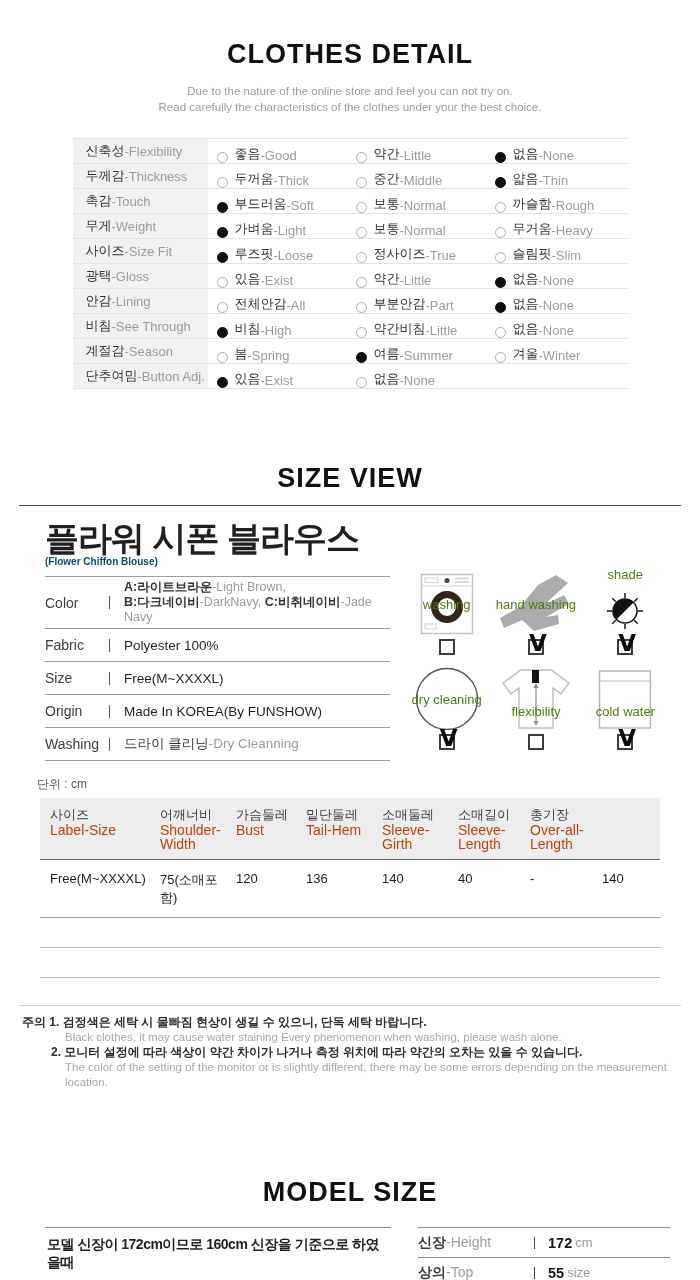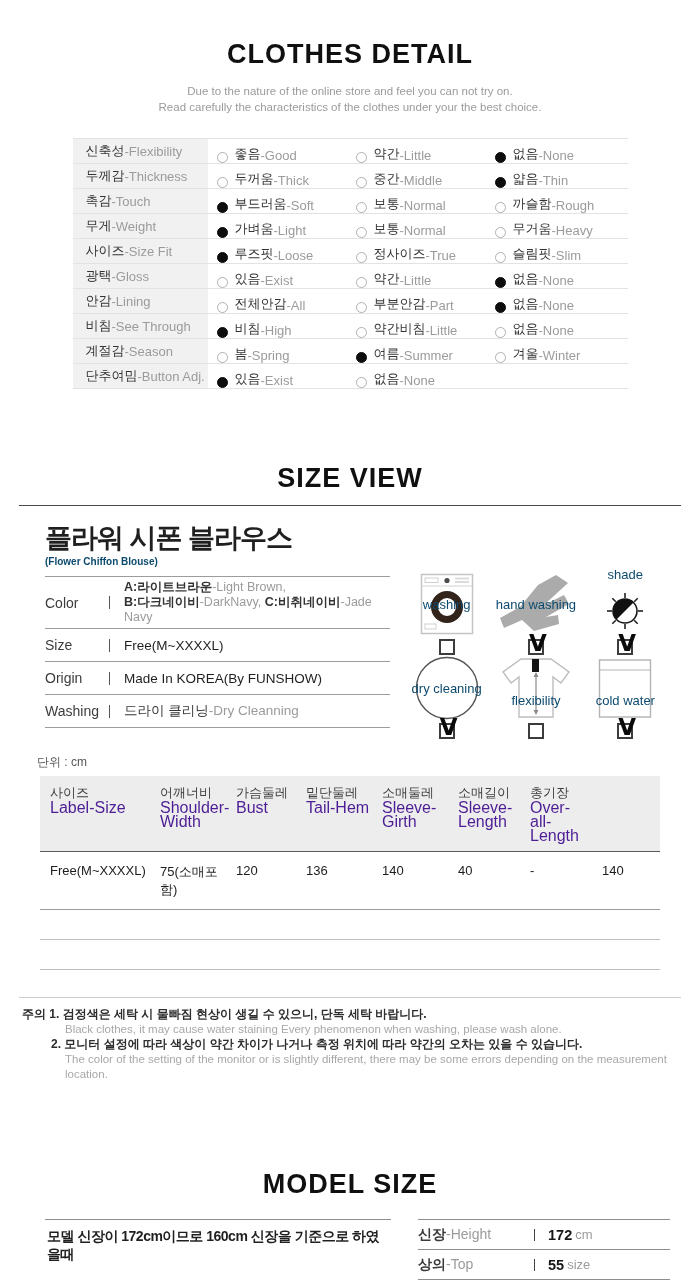--- a/index.html
+++ b/index.html
@@ -25,52 +25,52 @@
   .arow { display: flex; align-items: stretch; height: 25px; border-top: 1px solid #e3e3e3; font-size: 13px; }
   .alabel { width: 135px; flex: none; display: flex; align-items: center; background: #f1f1f1; padding-left: 13px; }
   .aopt { width: 139px; padding-left: 9px; display: flex; align-items: flex-end; }
   .radio { width: 11px; height: 11px; border: 1px solid #b0b0b0; border-radius: 50%; margin-right: 7px; background: #fff; flex: none; }
   .radio.on { background: #0d0d0d; border-color: #0d0d0d; }
 
   
   .sv-title { margin-top: 73px; }
   .sv-hr { width: 662px; margin: 11px auto 0; border: none; border-top: 1px solid #4a4a4a; }
   .product { margin: 17px 0 0 45px; }
-  .product-ko { font-size: 27px; font-weight: 700; color: #1f1f1f; line-height: 31px; letter-spacing: -1px; }
+  .product-ko { font-size: 34px; font-weight: 700; color: #1f1f1f; line-height: 31px; letter-spacing: -1px; }
   .product-en { font-size: 10px; font-weight: 700; color: #0c4a6e; margin-top: 2px; }
 
   .sv-body { display: flex; margin: 9px 0 0 45px; width: 625px; }
   .info-table { width: 345px; border-bottom: 1px solid #9c9c9c; align-self: flex-start; }
   .irow { display: flex; align-items: center; border-top: 1px solid #9c9c9c; min-height: 33px; padding: 3px 0; }
   .ilabel { width: 64px; flex: none; font-size: 14px; color: #3c3c3c; }
   .isep { width: 1px; height: 13px; background: #555; margin-right: 14px; flex: none; }
   .ival { font-size: 13.5px; color: #1f1f1f; }
   .ival-2l { font-size: 12.5px; line-height: 15px; }
   .ival .ko { font-weight: 700; }
   .ival-plain { font-weight: 400 !important; }
 
   .care-grid { width: 268px; margin-left: 12px; margin-top: -4px; display: grid; grid-template-columns: repeat(3, 1fr); row-gap: 1px; }
   .care { display: flex; flex-direction: column; align-items: center; }
   .care-fig { position: relative; width: 84px; height: 64px; display: flex; align-items: center; justify-content: center; }
-  .care-label { position: absolute; left: 0; width: 100%; text-align: center; font-size: 13px; color: #0c4a6e; line-height: 13px; }
+  .care-label { position: absolute; left: 0; width: 100%; text-align: center; font-size: 13px; color: #4d7c0f; line-height: 13px; }
   .lp-mid { top: 50%; transform: translateY(-50%); }
   .lp-top { top: -4px; }
   .lp-low { top: 60%; }
   .cbox { width: 16px; height: 16px; border: 2px solid #3c3c3c; margin-top: 3px; position: relative; background: #fff; }
   .vmark { display: none; position: absolute; left: -1px; top: -9px; width: 15px; text-align: center;
            font-size: 23px; font-weight: 700; color: #0a0a0a; line-height: 1; font-family: "DejaVu Sans", sans-serif; }
   .vmark.show { display: block; }
 
   .unit { margin: 15px 0 5px 37px; font-size: 12px; color: #555; }
   .size-table { width: 620px; margin: 0 auto; }
   .st-grid { display: grid; grid-template-columns: 110px 76px 70px 76px 76px 72px 72px 68px; }
   .st-head { background: #ededed; border-bottom: 1px solid #5a5a5a; }
   .st-hcell { padding: 9px 2px 8px 10px; }
   .hko { display: block; font-size: 13px; color: #3f3f3f; line-height: 16px; }
-  .hen { display: block; font-size: 16px; color: #4c1d95; line-height: 14px; white-space: pre-line; }
+  .hen { display: block; font-size: 14px; color: #c2410c; line-height: 14px; white-space: pre-line; }
   .st-datarow { border-bottom: 1px solid #9c9c9c; }
   .st-cell { padding: 11px 2px 10px 10px; font-size: 13px; color: #1c1c1c; }
   .st-empty { height: 30px; border-bottom: 1px solid #bdbdbd; }
 
   .notes { width: 662px; margin: 27px auto 0; border-top: 1px solid #cfcfcf; padding: 9px 0 0 3px; }
   .note-ko { color: #2d2d2d; font-weight: 700; font-size: 12px; line-height: 15px; }
   .note-en { color: #a8a8a8; font-size: 11.5px; line-height: 15px; margin-left: 43px; }
   .note2 { margin-left: 29px; }
 
   
@@ -325,20 +325,25 @@
 <div class="sv-body">
 
   <div class="info-table">
     <div class="irow">
       <span class="ilabel">Color</span>
       <span class="isep"></span>
       <span class="ival ival-2l">
         <span class="ko">A:라이트브라운</span><span class="en">-Light Brown,</span><br>
         <span class="ko">B:다크네이비</span><span class="en">-DarkNavy, </span><span class="ko">C:비취네이비</span><span class="en">-Jade Navy</span>
       </span>
+    </div>
+    <div class="irow">
+      <span class="ilabel">Fabric</span>
+      <span class="isep"></span>
+      <span class="ival">Polyester 100%</span>
     </div>
     <div class="irow">
       <span class="ilabel">Size</span>
       <span class="isep"></span>
       <span class="ival">Free(M~XXXXL)</span>
     </div>
     <div class="irow">
       <span class="ilabel">Origin</span>
       <span class="isep"></span>
       <span class="ival">Made In KOREA(By FUNSHOW)</span>

